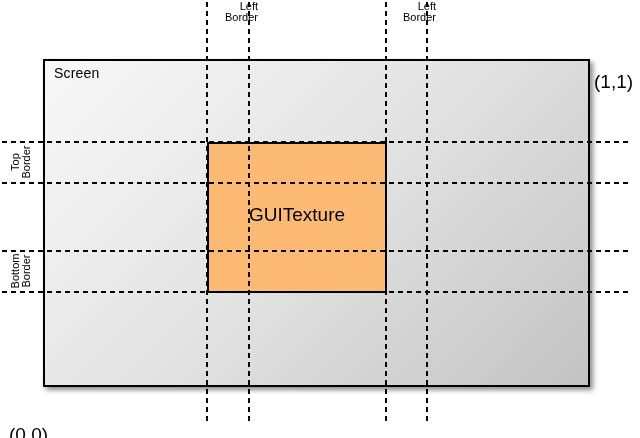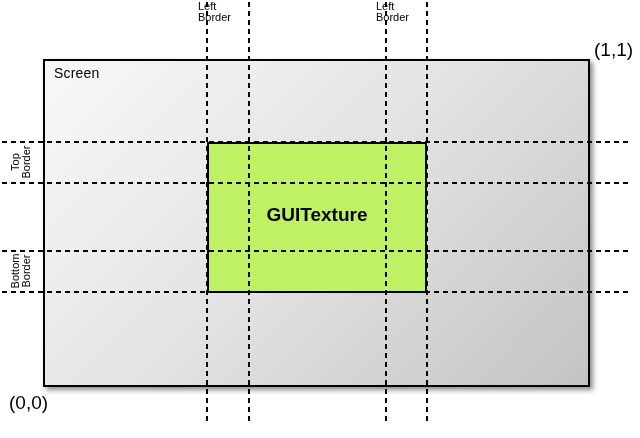--- a/index.html
+++ b/index.html
@@ -24,29 +24,28 @@
   }
   .screen-label {
     position: absolute;
     left: 9px; top: 4px;
     font-size: 14px;
     letter-spacing: 0.2px;
   }
   .texture-rect {
     position: absolute;
     left: 207px; top: 142px;
-    width: 220px; height: 151px;
+    width: 180px; height: 151px;
     box-sizing: border-box;
     border: 2px solid #000;
-    background: #bef264;
+    background: #fdba74;
     z-index: 2;
     display: flex;
     align-items: center;
     justify-content: center;
-    font-weight: bold;
   }
   .texture-label {
     position: relative;
     z-index: 5;
     font-size: 19px;
     margin-bottom: 6px;
   }
   .vline {
     position: absolute;
     top: 2px;
@@ -58,40 +57,41 @@
     position: absolute;
     left: 2px;
     width: 628px; height: 2px;
     background: repeating-linear-gradient(to right, #000 0px, #000 5px, transparent 5px, transparent 9px);
     z-index: 3;
   }
   .top-label {
     position: absolute;
     top: 1px;
     width: 60px;
-    text-align: left;
+    text-align: right;
     font-size: 11px;
     line-height: 11px;
     z-index: 4;
   }
   .top-label span { display: block; }
   .rot-label {
     position: absolute;
     transform: translate(-50%, -50%) rotate(-90deg);
     text-align: center;
     font-size: 11px;
     line-height: 11px;
     white-space: nowrap;
     z-index: 4;
   }
   .rot-label span { display: block; }
   .coord-label {
     position: absolute;
     font-size: 19px;
     z-index: 4;
+    margin-top: 32px;
   }
 </style>
 </head>
 <body>
 
 <div class="canvas">
 
   <div class="screen-rect">
     <div class="screen-label">Screen</div>
   </div>

